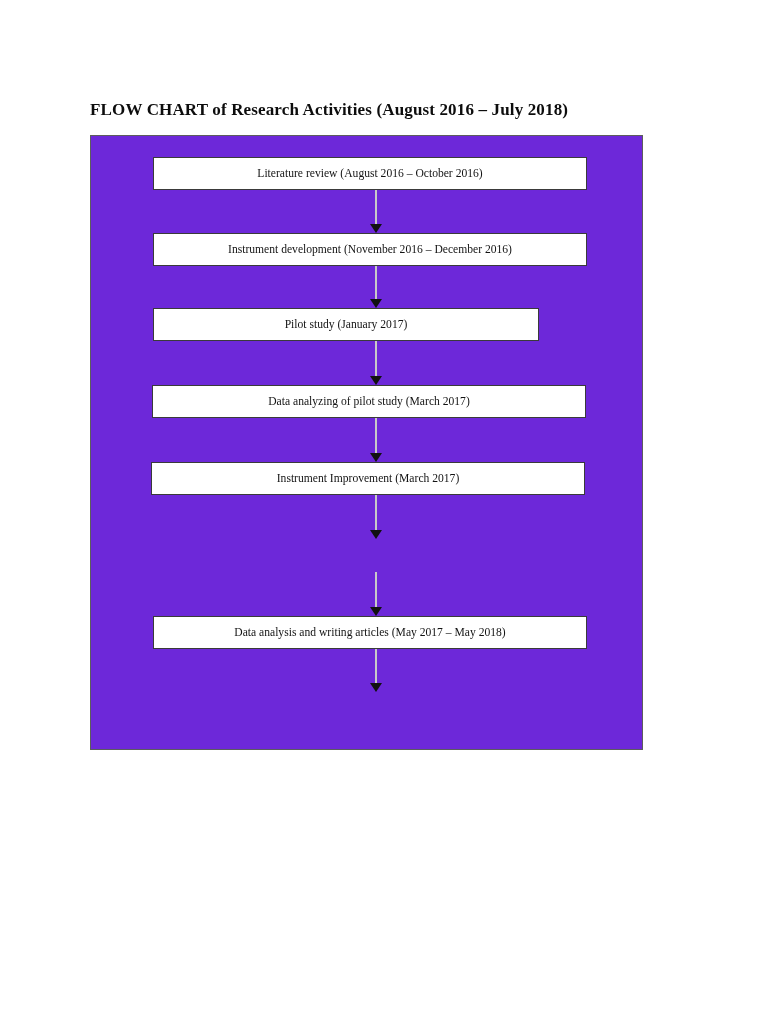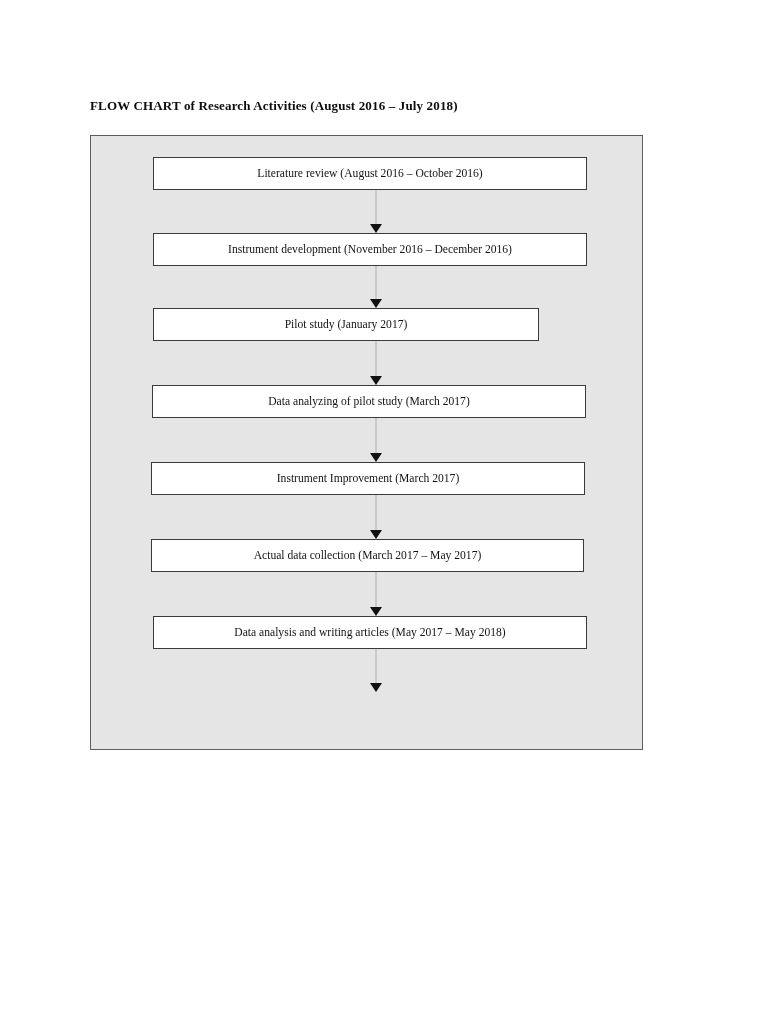--- a/index.html
+++ b/index.html
@@ -15,37 +15,37 @@
     font-family: "Liberation Serif", "DejaVu Serif", serif;
     color: #1a1a1a;
     overflow: hidden;
   }
 
   
   #page-title {
     position: absolute;
     left: 90px;
     top: 89px;
-    font-size: 13px;
+    font-size: 17px;
     font-weight: bold;
     letter-spacing: 0.15px;
     white-space: nowrap;
     color: #0d0d0d;
   }
 
   
   #diagram-frame {
     position: absolute;
     left: 90px;
     top: 135px;
     width: 553px;
     height: 615px;
     border: 1.6px solid #5d5d5d;
     box-sizing: border-box;
-    background: #e5e5e5;
+    background: #6d28d9;
   }
 
   
   .flow-step {
     position: absolute;
     box-sizing: border-box;
     border: 1.6px solid #3a3a3a;
     background: #ffffff;
     height: 33px;
     line-height: 31px;
@@ -108,21 +108,20 @@
   <div class="flow-step step-0">Literature review (August 2016 – October 2016)</div>
 
   <div class="flow-step step-1">Instrument development (November 2016 – December 2016)</div>
 
   <div class="flow-step step-2">Pilot study (January 2017)</div>
 
   <div class="flow-step step-3">Data analyzing of pilot study (March 2017)</div>
 
   <div class="flow-step step-4">Instrument Improvement (March 2017)</div>
 
-  <div class="flow-step step-5">Actual data collection (March 2017 – May 2017)</div>
 
   <div class="flow-step step-6">Data analysis and writing articles (May 2017 – May 2018)</div>
 
 
   <div class="connector conn-0">
     <span class="stem" style="height: 34px;"></span>
     <span class="head" style="top: 34px;"></span>
   </div>
   <div class="connector conn-1">
     <span class="stem" style="height: 33px;"></span>

